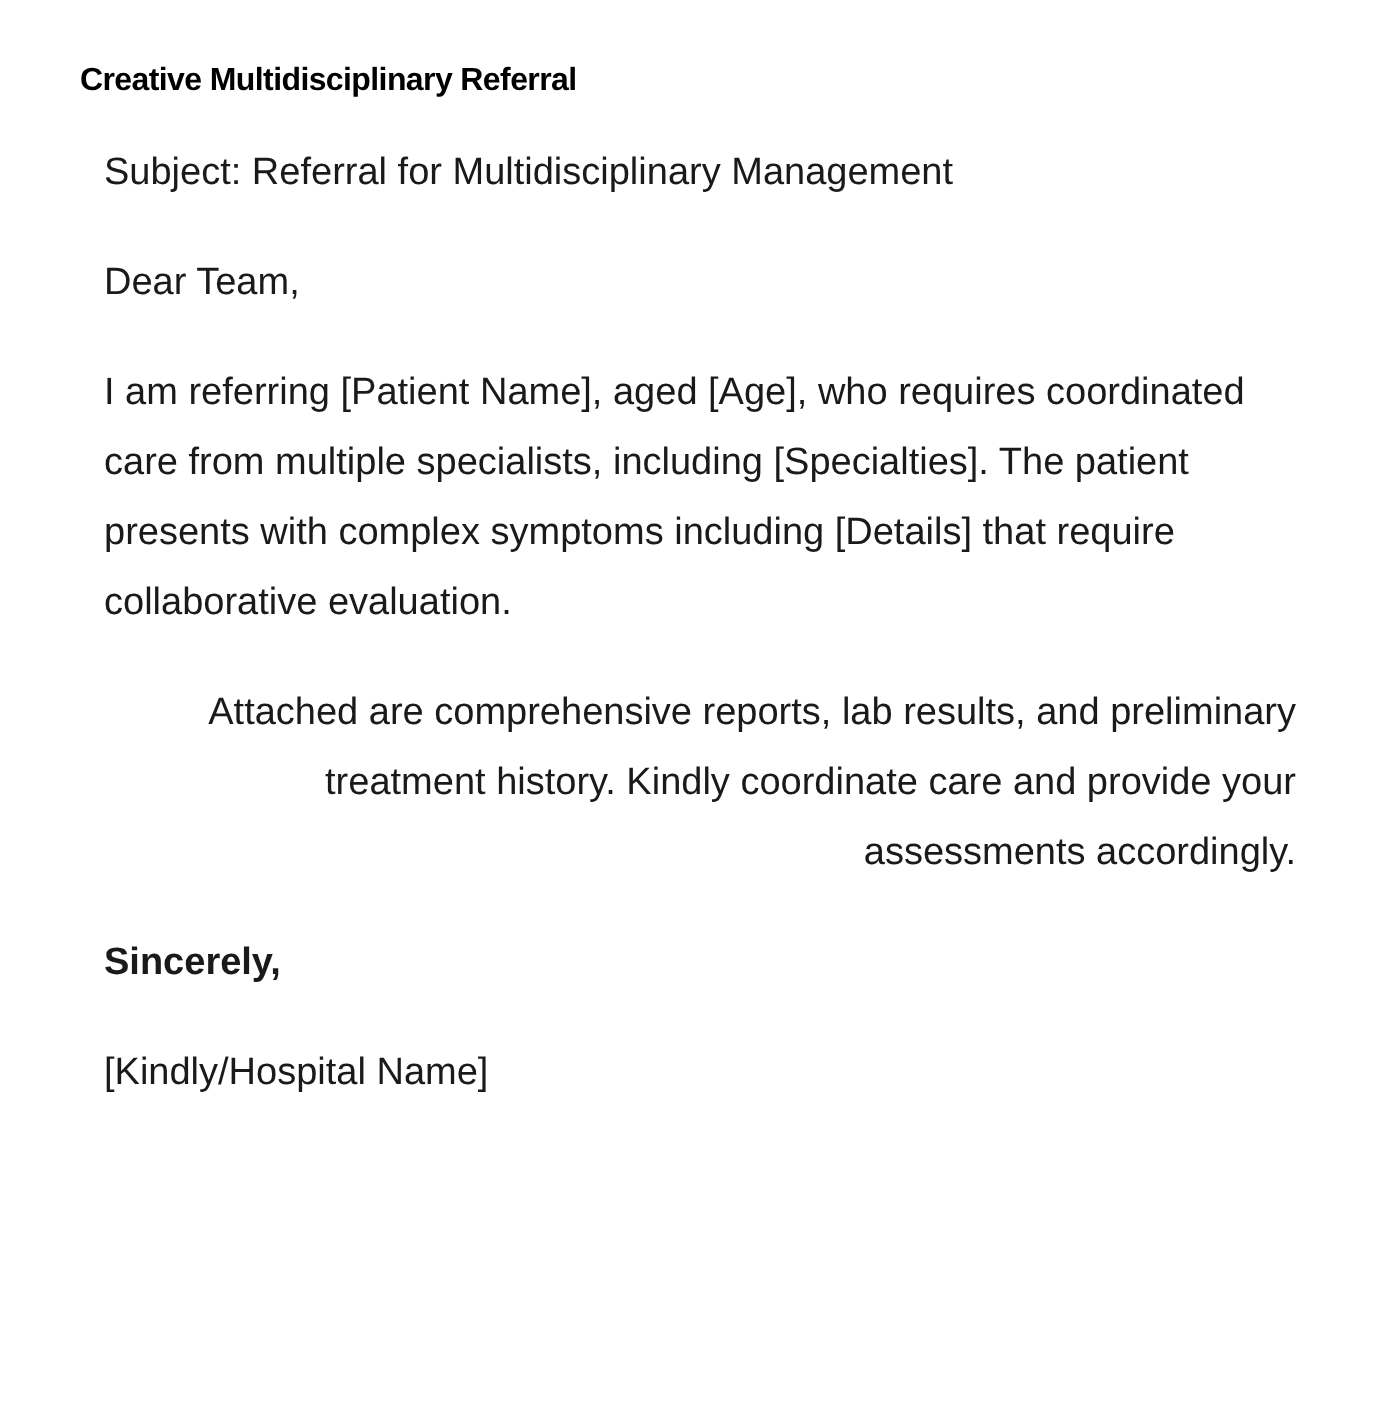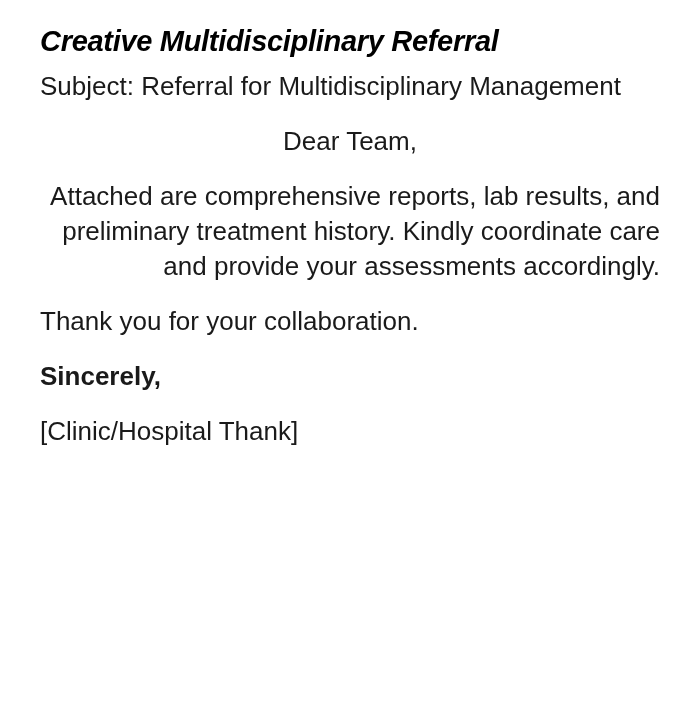--- a/index.html
+++ b/index.html
@@ -13,47 +13,46 @@
       overflow: hidden;
       font-family: "Liberation Sans", sans-serif;
       color: #1a1a1a;
     }
     .doc {
       position: relative;
       padding: 25px 40px 0 40px;
       width: 620px;
     }
     .title {
-      font-size: 29px;
+      font-size: 16px;
       font-weight: bold;
       color: #000000;
       margin: 0;
       line-height: 32px;
       letter-spacing: -0.3px;
-      font-style: italic;
     }
     .para {
-      font-size: 26px;
+      font-size: 19px;
       line-height: 35px;
-      margin: 0;
+      margin: 12px;
       color: #1a1a1a;
     }
     .subject { margin-top: 12px; }
-    .greeting { margin-top: 20px; text-align: center; }
+    .greeting { margin-top: 20px; }
     .body1 { margin-top: 20px; }
     .body2 { margin-top: 20px; text-align: right; }
     .thanks { margin-top: 20px; }
     .closing { margin-top: 20px; font-weight: bold; }
     .sig-name { margin-top: 20px; }
     .sig-org { margin-top: 20px; }
   </style>
 </head>
 <body>
 
 <div class="doc">
   <h1 class="title">Creative Multidisciplinary Referral</h1>
   <p class="para subject">Subject: Referral for Multidisciplinary Management</p>
   <p class="para greeting">Dear Team,</p>
+  <p class="para body1">I am referring [Patient Name], aged [Age], who requires coordinated care from multiple specialists, including [Specialties]. The patient presents with complex symptoms including [Details] that require collaborative evaluation.</p>
   <p class="para body2">Attached are comprehensive reports, lab results, and preliminary treatment history. Kindly coordinate care and provide your assessments accordingly.</p>
-  <p class="para thanks">Thank you for your collaboration.</p>
   <p class="para closing">Sincerely,</p>
-  <p class="para sig-org">[Clinic/Hospital Thank]</p>
+  <p class="para sig-org">[Kindly/Hospital Name]</p>
 </div>
 
 </body></html>

